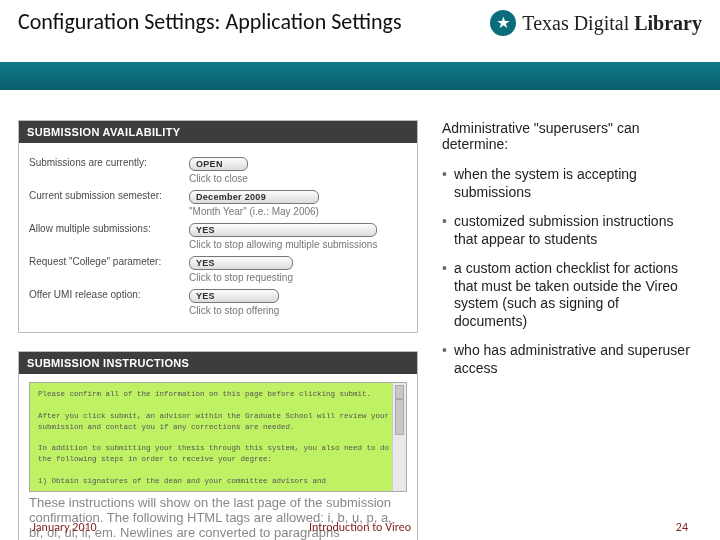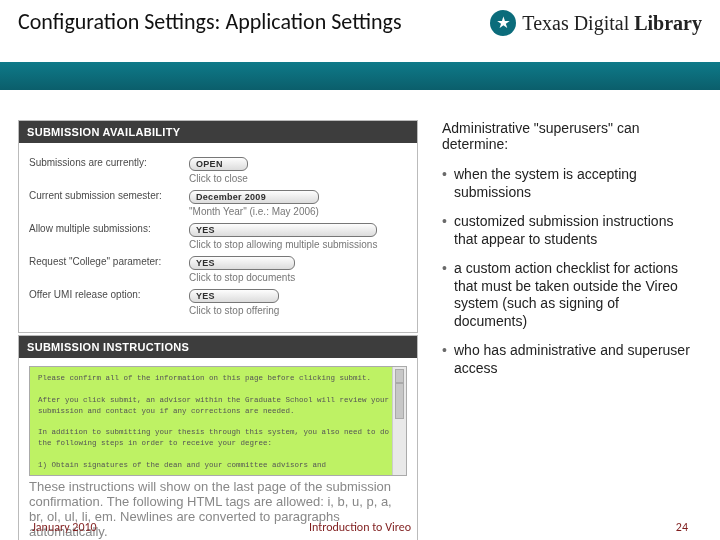--- a/index.html
+++ b/index.html
@@ -11,21 +11,21 @@
   .logo-star { width: 26px; height: 26px; background: #0b6c7b; border-radius: 50%; position: relative; }
   .logo-star::after { content: "★"; position: absolute; left: 50%; top: 50%; transform: translate(-50%, -52%); color: #fff; font-size: 16px; }
   .logo-text { font-size: 20px; color: #222; font-family: Georgia, serif;}
   .logo-text b { font-weight: 700; }
   .bar { height: 28px; background: linear-gradient(#0e7a89, #0b5e6b); margin-top: 4px; }
 
   .content { position: relative; padding: 30px 18px 0 18px; display: flex; gap: 24px; }
   .left { width: 400px; }
   .right { width: 250px; font-size: 14px; color: #222; }
 
-  .panel { border: 1px solid #bbb; background: #fff; margin-bottom: 2px; }
+  .panel { border: 1px solid #bbb; background: #fff; margin-bottom: 18px; }
   .panel-head { background: #3d3d3d; color: #fff; font-weight: 700; font-size: 11px; padding: 5px 8px; letter-spacing: .3px; }
   .panel-body { padding: 8px 10px 10px 10px; }
 
   .row { display: flex; align-items: flex-start; gap: 10px; margin: 6px 0; font-size: 10px; color: #4a4a4a; }
   .row .lbl { width: 150px; color: #4a4a4a; filter: blur(.3px); }
   .row .valwrap { display: flex; flex-direction: column; gap: 2px; }
   .btn { display: inline-block; border: 1px solid #777; background: linear-gradient(#fdfdfd,#dcdcdc); padding: 1px 6px; font-size: 9px; font-weight: 700; color: #2e2e2e; border-radius: 6px; letter-spacing: .3px;}
   .hint { font-size: 10px; color: #777; filter: blur(.4px);}
 
   .editor { border: 1px solid #aaa; height: 110px; overflow: hidden; position: relative; background: #bef264; }
@@ -83,21 +83,21 @@
             <div class="lbl">Allow multiple submissions:</div>
             <div class="valwrap">
               <span class="btn">YES</span>
               <span class="hint">Click to stop allowing multiple submissions</span>
             </div>
           </div>
           <div class="row">
             <div class="lbl">Request "College" parameter:</div>
             <div class="valwrap">
               <span class="btn">YES</span>
-              <span class="hint">Click to stop documents</span>
+              <span class="hint">Click to stop requesting</span>
             </div>
           </div>
           <div class="row">
             <div class="lbl">Offer UMI release option:</div>
             <div class="valwrap">
               <span class="btn">YES</span>
               <span class="hint">Click to stop offering</span>
             </div>
           </div>
         </div>

